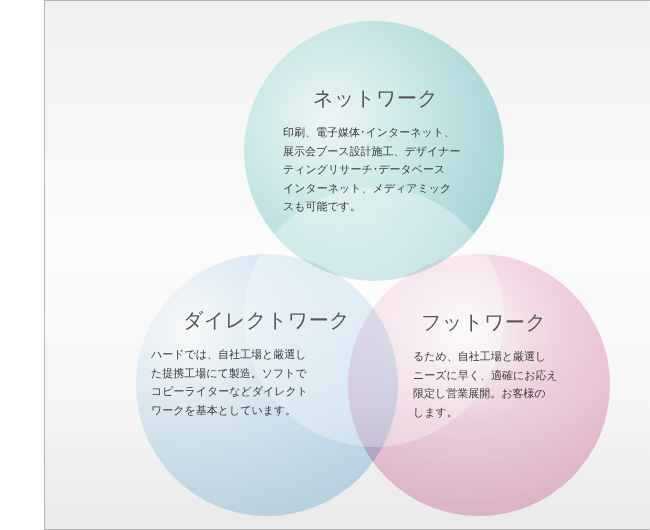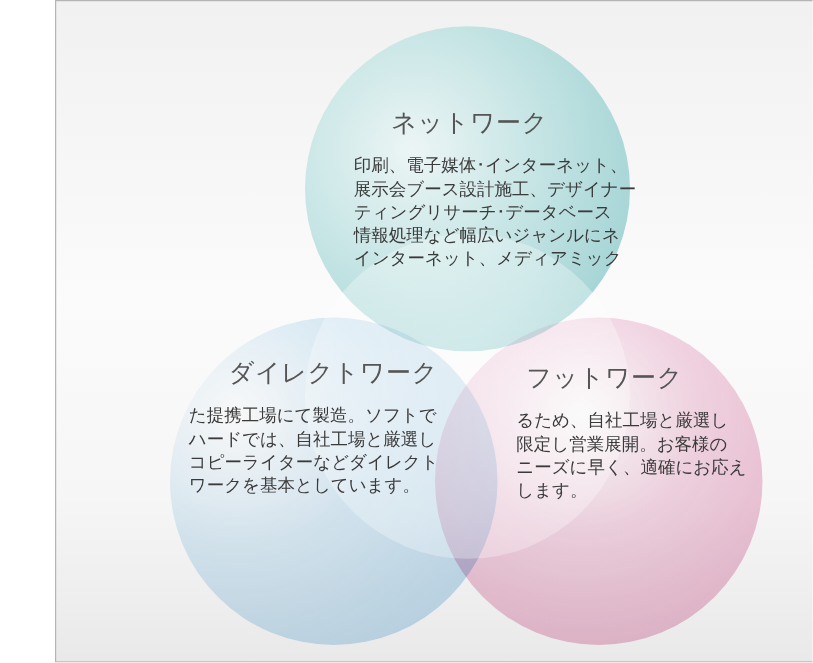--- a/index.html
+++ b/index.html
@@ -37,65 +37,65 @@
     }
     .block { position: absolute; color: #333; }
     .title {
       font-size: 20px;
       color: #555;
       letter-spacing: 0.5px;
       margin: 0 0 12px 0;
       font-weight: normal;
     }
     .body {
-      font-size: 14px;
+      font-size: 11px;
       line-height: 18.5px;
       color: #3a3a3a;
       margin: 0;
     }
     .body span { display: block; white-space: nowrap; }
     .b-top { left: 238px; top: 84px; }
     .b-top .title { margin-left: 30px; }
-    .b-left { left: 106px; top: 284px; }
+    .b-left { left: 106px; top: 306px; }
     .b-left .title { margin-left: 32px; }
-    .b-right { left: 368px; top: 288px; }
+    .b-right { left: 368px; top: 308px; }
     .b-right .title { margin-left: 8px; }
   </style>
 </head>
 <body>
 
 <div class="canvas">
   <div class="circle c-top"></div>
   <div class="circle c-left"></div>
   <div class="circle c-right"></div>
   <div class="circle c-ghost"></div>
 
   <div class="block b-top">
     <h2 class="title">ネットワーク</h2>
     <p class="body">
       <span>印刷、電子媒体･インターネット、</span>
       <span>展示会ブース設計施工、デザイナー</span>
       <span>ティングリサーチ･データベース</span>
-      <span>情報処理など幅広いジャンルにネ</span>
       <span>インターネット、メディアミック</span>
+      <span>スも可能です。</span>
     </p>
   </div>
 
   <div class="block b-left">
     <h2 class="title">ダイレクトワーク</h2>
     <p class="body">
+      <span>ハードでは、自社工場と厳選し</span>
       <span>た提携工場にて製造。ソフトで</span>
-      <span>ハードでは、自社工場と厳選し</span>
       <span>コピーライターなどダイレクト</span>
       <span>ワークを基本としています。</span>
     </p>
   </div>
 
   <div class="block b-right">
     <h2 class="title">フットワーク</h2>
     <p class="body">
       <span>るため、自社工場と厳選し</span>
+      <span>ニーズに早く、適確にお応え</span>
       <span>限定し営業展開。お客様の</span>
-      <span>ニーズに早く、適確にお応え</span>
       <span>します。</span>
     </p>
   </div>
 </div>
 
 </body></html>

